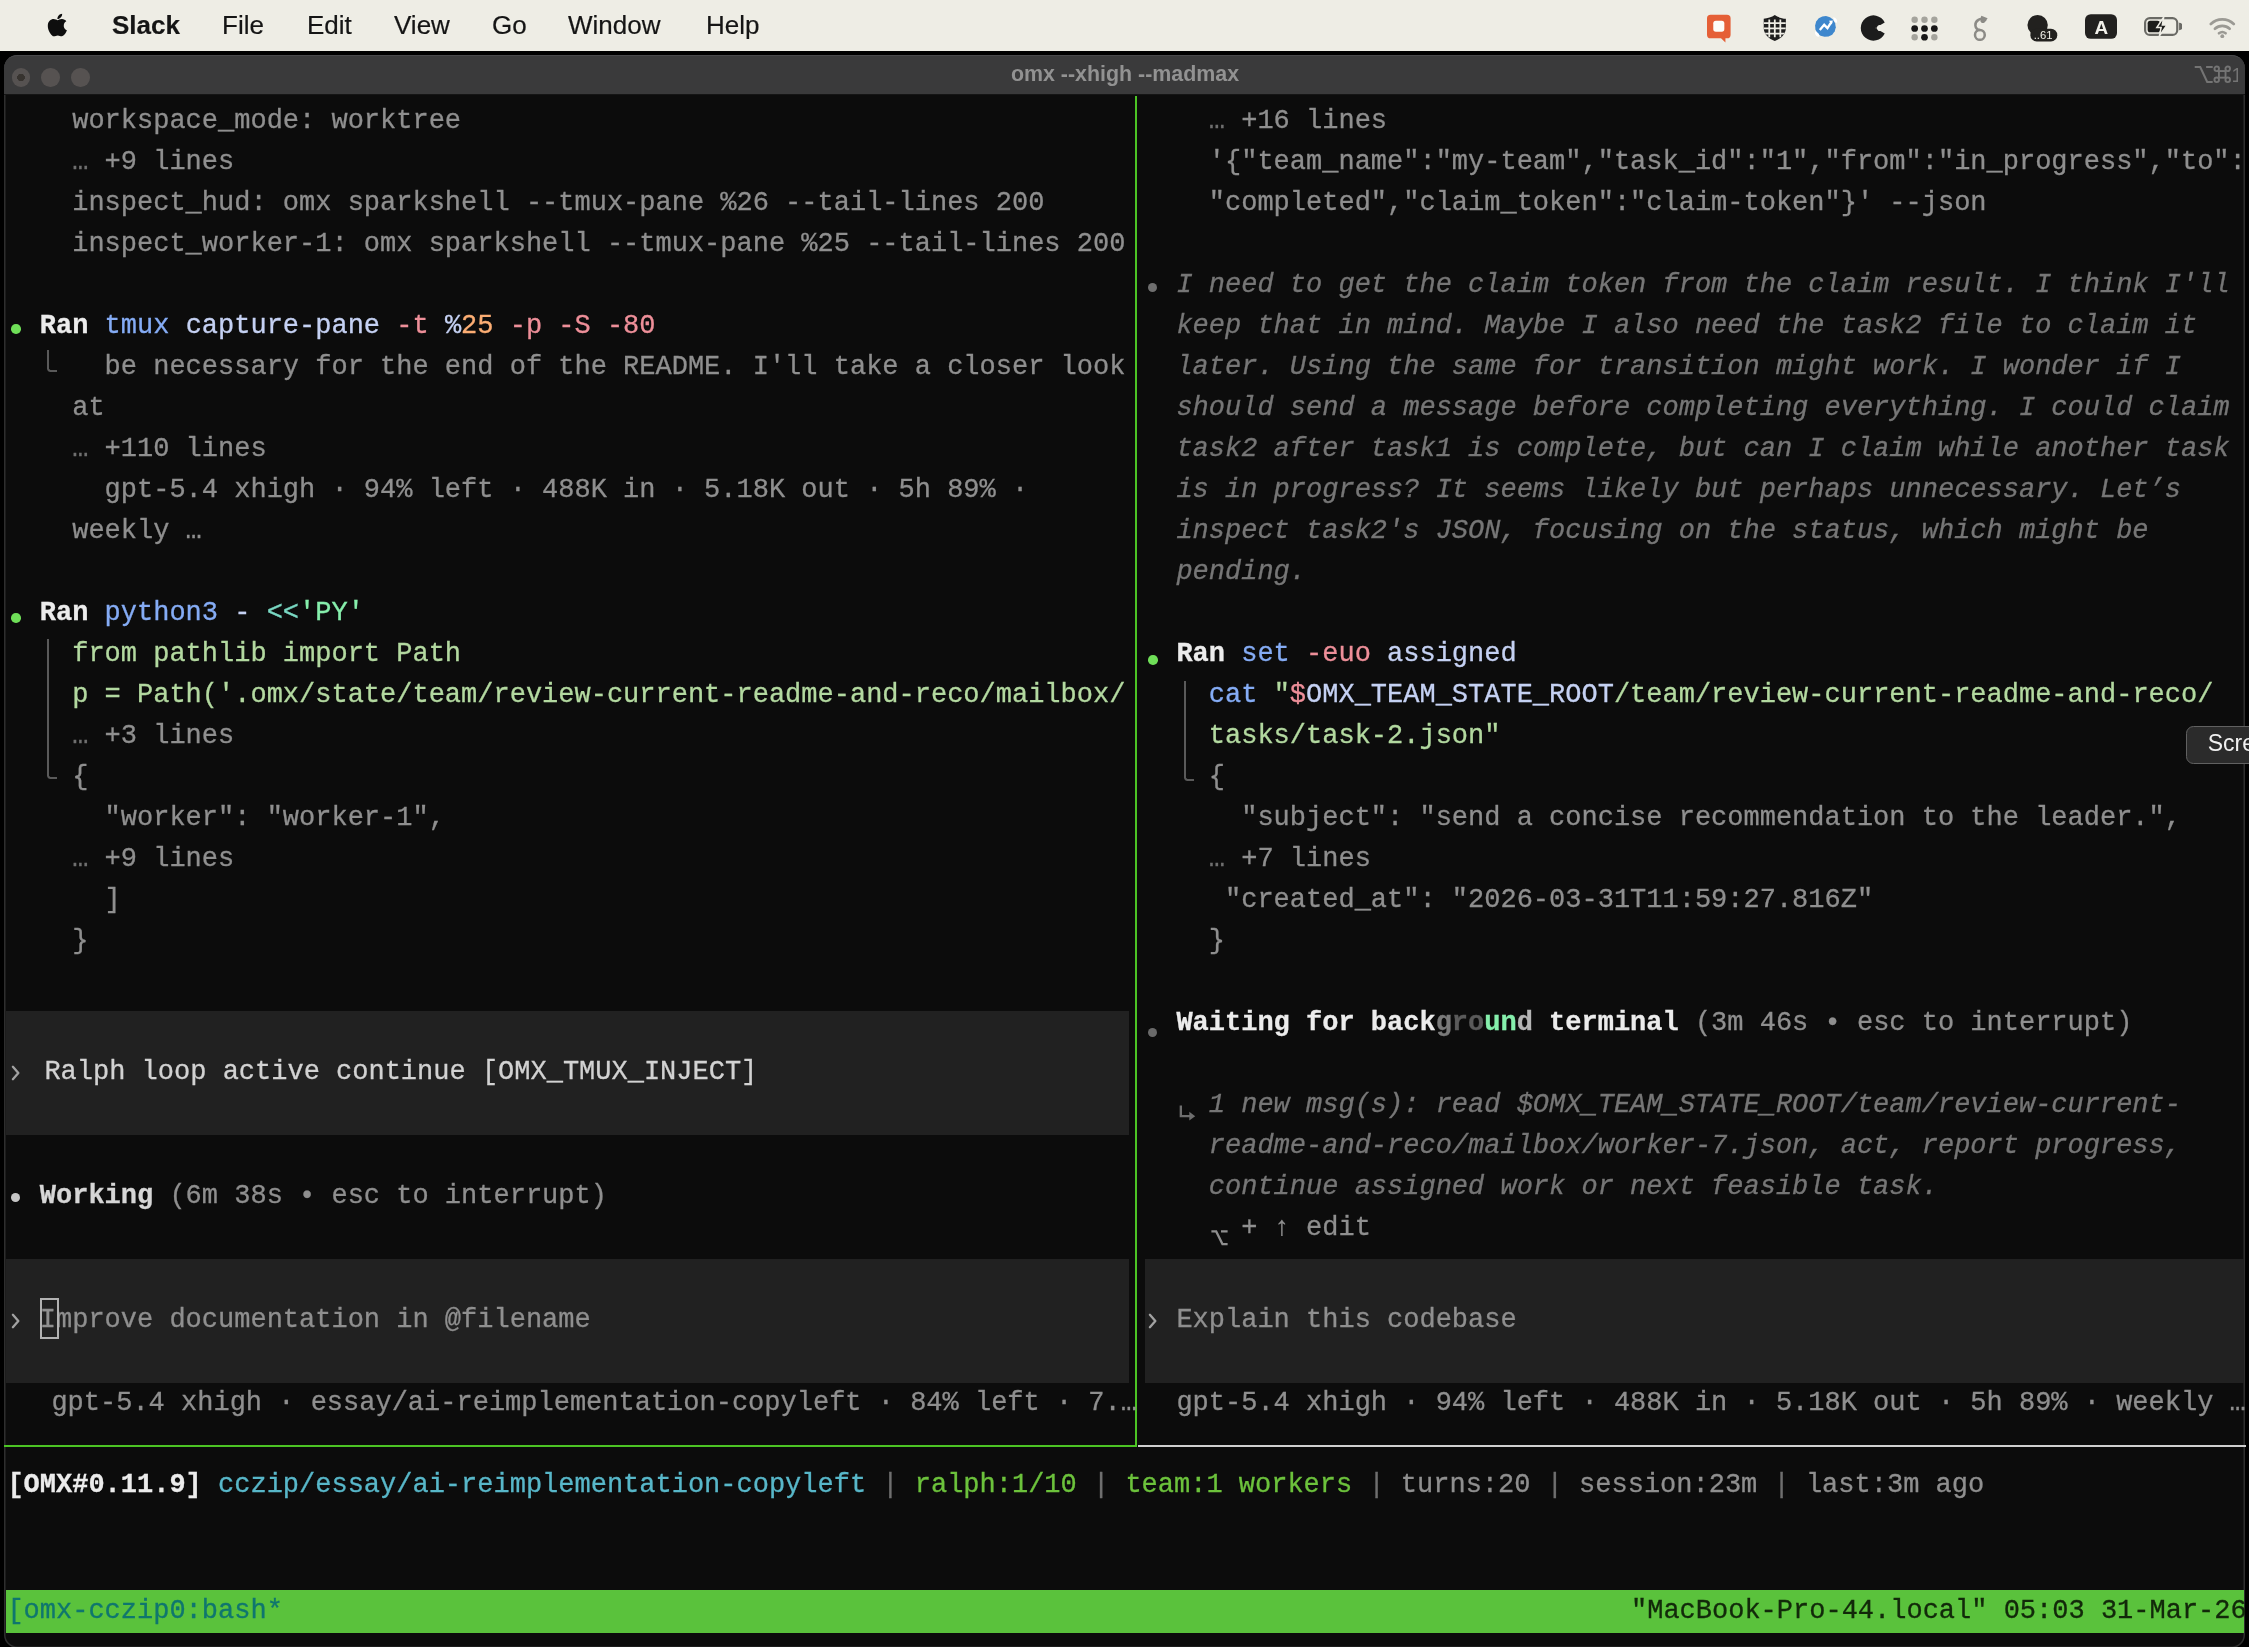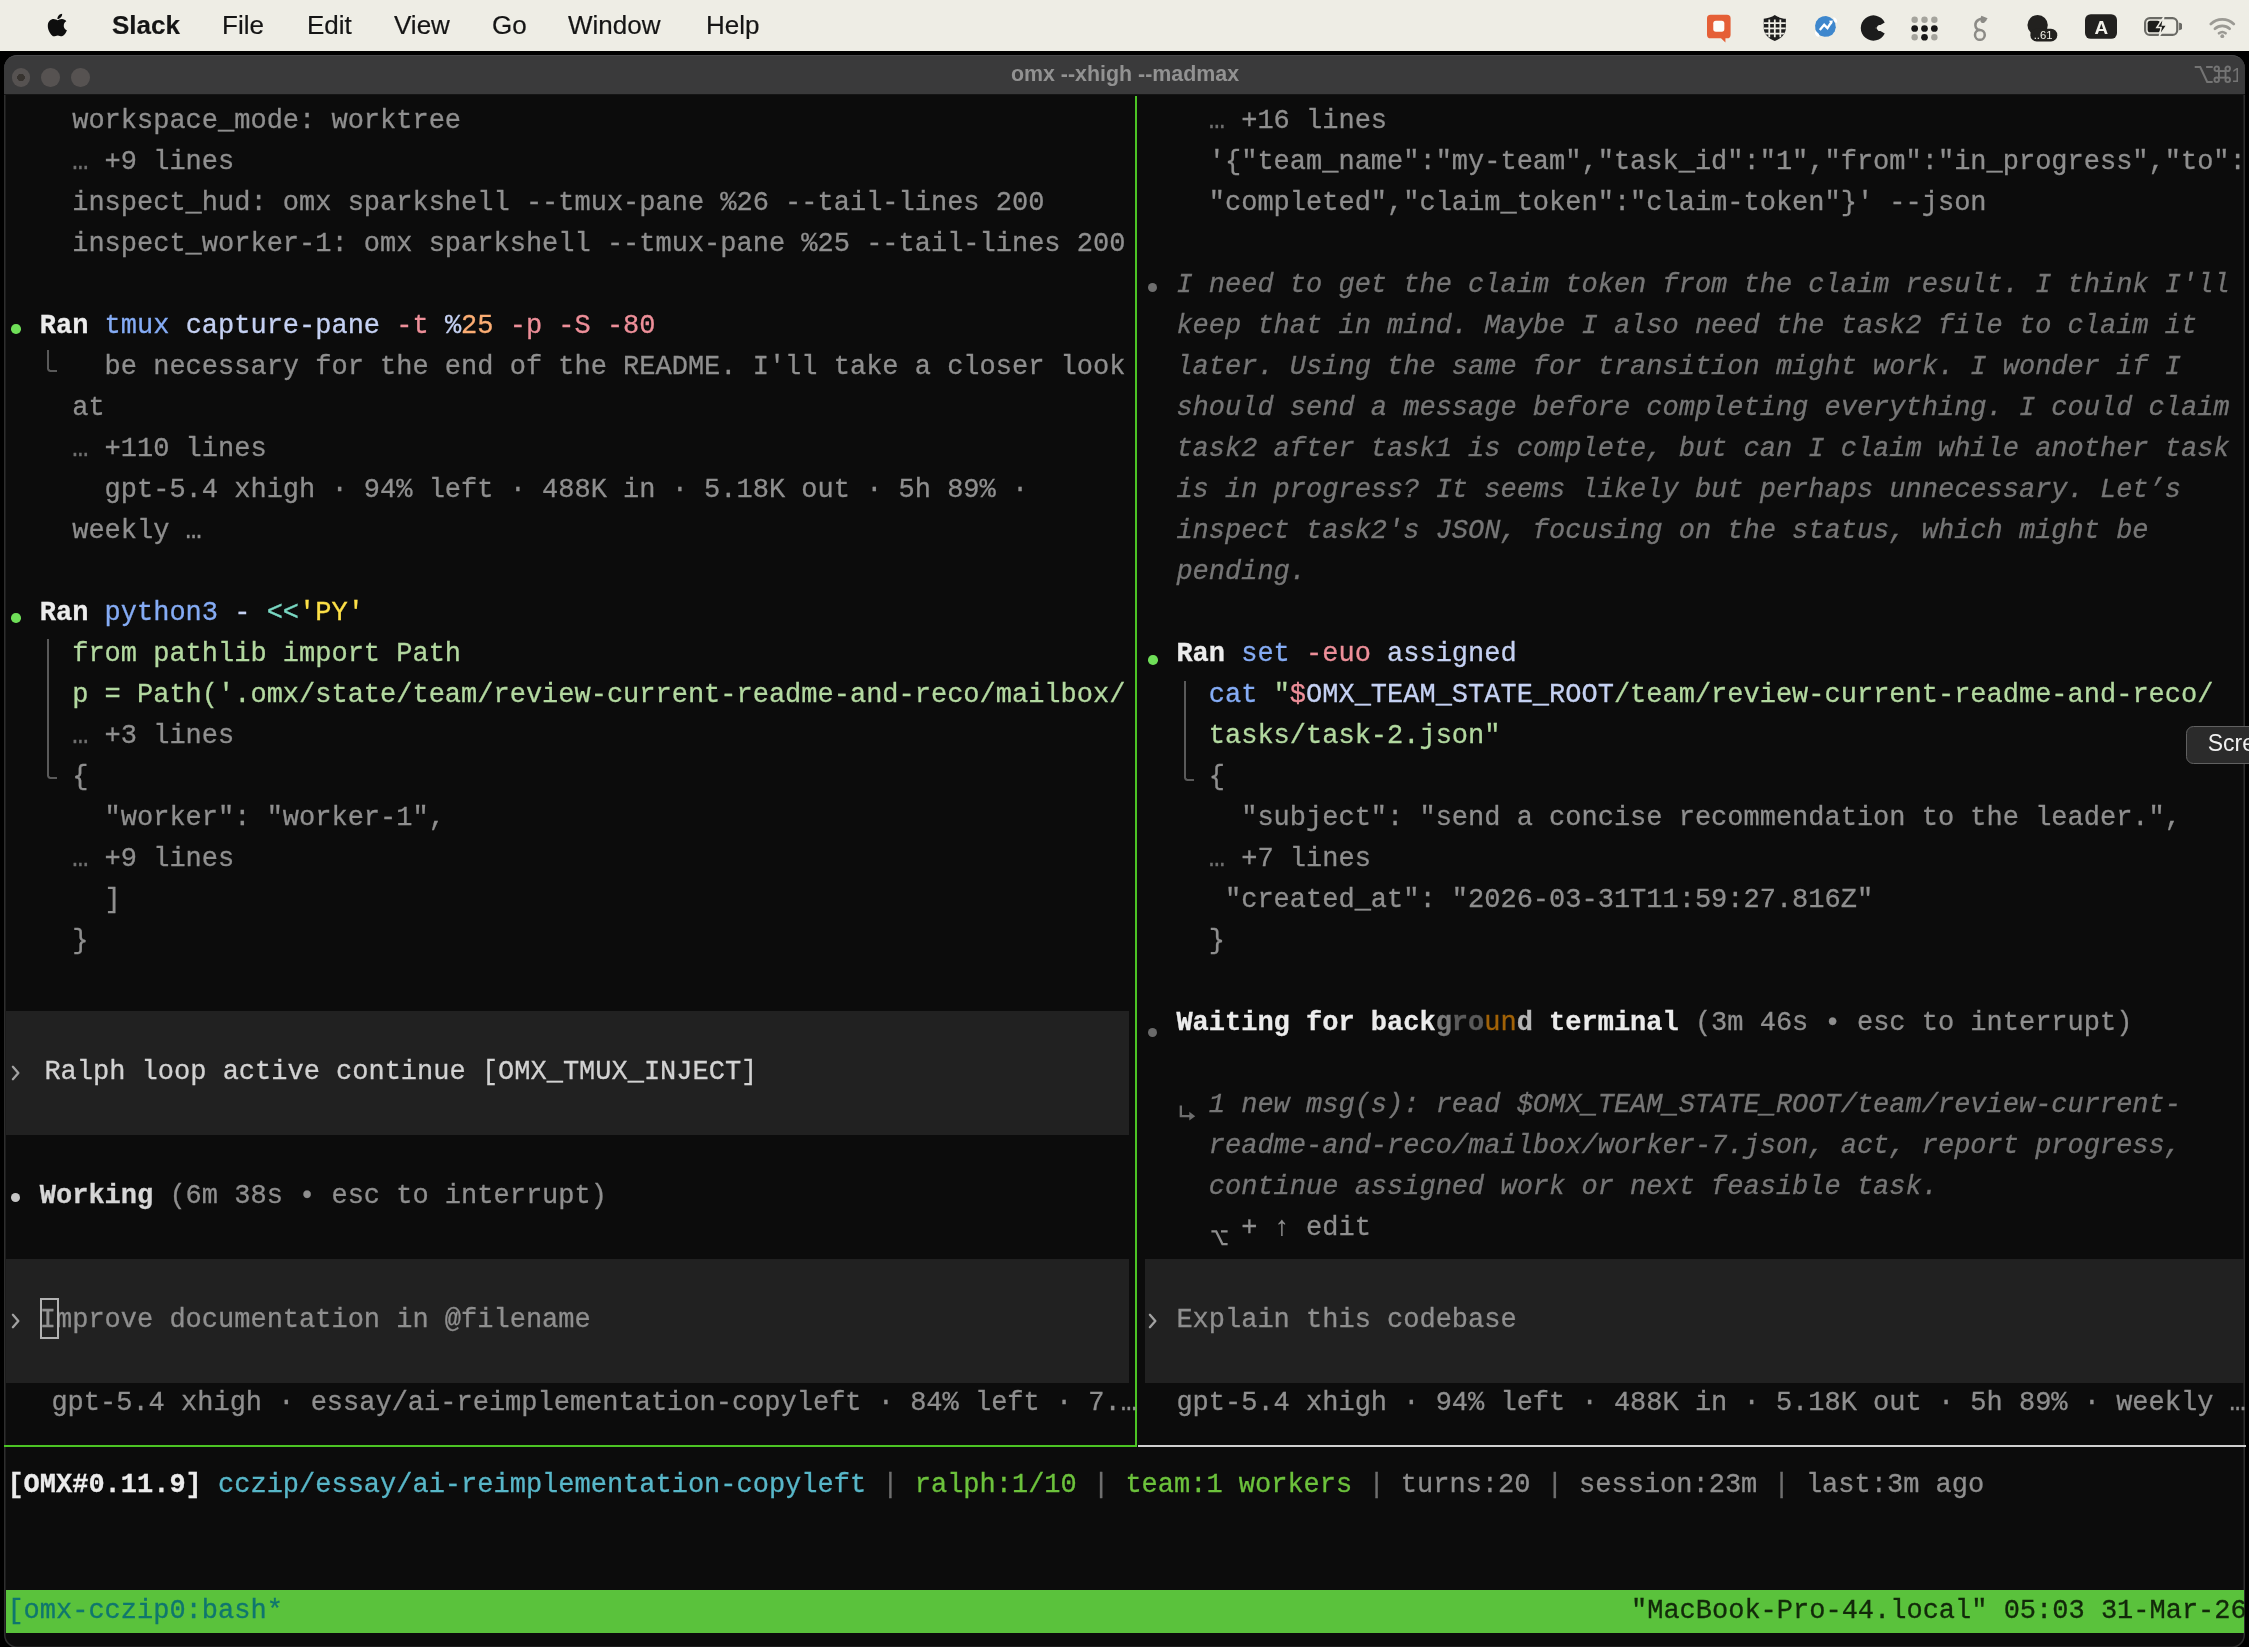--- a/index.html
+++ b/index.html
@@ -27,21 +27,21 @@
   .panel { position:absolute; background:#212121; }
   .g  { color:#8f8f8f; }
   .dg { color:#6f6f6f; }
   .w  { color:#ececec; font-weight:bold; }
   .lw { color:#d2d2d2; }
   .bl { color:#85acf5; }
   .pe { color:#c5d1f3; }
   .pk { color:#ee8f99; }
   .or { color:#fcae74; }
   .te { color:#79d8c3; }
-  .pu { color:#fde047; }
+  .pu { color:#86efac; }
   .gr { color:#b3d9a0; }
   .it { font-style:italic; color:#767676; }
 
   .connector { position:absolute; border-left:2.2px solid #5a5a5a; border-bottom:2.2px solid #5a5a5a;
                border-bottom-left-radius:3.7px; }
 
   .bul { position:absolute; border-radius:50%; }
 
   .scrbtn { position:absolute; left:2186px; top:726px; width:103px; height:38px; background:#2b2b2b;
             border:1.5px solid #616161; border-radius:7.4px; color:#f0f0f0;
@@ -220,21 +220,21 @@
 
   <span class="w">Ran</span> <span class="bl">set</span> <span class="pk">-euo</span> <span class="pe">assigned</span>
 <span class="bl">    cat</span> <span class="gr">"</span><span class="pk">$</span><span class="pe">OMX_TEAM_STATE_ROOT</span><span class="gr">/team/review-current-readme-and-reco/</span>
 <span class="gr">    tasks/task-2.json"</span>
 <span class="g">    {</span>
 <span class="g">      "subject": "send a concise recommendation to the leader.",</span>
 <span class="dg">    …</span><span class="g"> +7 lines</span>
 <span class="g">     "created_at": "2026-03-31T11:59:27.816Z"</span>
 <span class="g">    }</span>
 
-  <span class="w">Waiting for back</span><span style="color:#7a7a7a;font-weight:bold">g</span><span style="color:#5a5a5a;font-weight:bold">ro</span><span style="color:#a16207;font-weight:normal">un</span><span style="color:#b5b5b5;font-weight:bold">d</span> <span class="w">terminal</span> <span class="g">(3m 46s • esc to interrupt)</span>
+  <span class="w">Waiting for back</span><span style="color:#7a7a7a;font-weight:bold">g</span><span style="color:#5a5a5a;font-weight:bold">ro</span><span style="color:#86efac;font-weight:bold">un</span><span style="color:#b5b5b5;font-weight:bold">d</span> <span class="w">terminal</span> <span class="g">(3m 46s • esc to interrupt)</span>
 
 <span class="it">  <span class="arr"></span>  1 new msg(s): read $OMX_TEAM_STATE_ROOT/team/review-current-</span>
 <span class="it">    readme-and-reco/mailbox/worker-7.json, act, report progress,</span>
 <span class="it">    continue assigned work or next feasible task.</span>
 <span class="g">    <span class="opt"></span>  + ↑ edit</span></pre>
 
 <svg class="ic" style="left:1179px; top:1104px;" width="17.7" height="20.7" viewBox="0 0 24 28">
   <path d="M2.5 2 v14.5 h13" stroke="#6e6e6e" stroke-width="3.2" fill="none"></path>
   <path d="M14 10.5 L22 16.5 14 22.5z" fill="#6e6e6e"></path>
 </svg>

